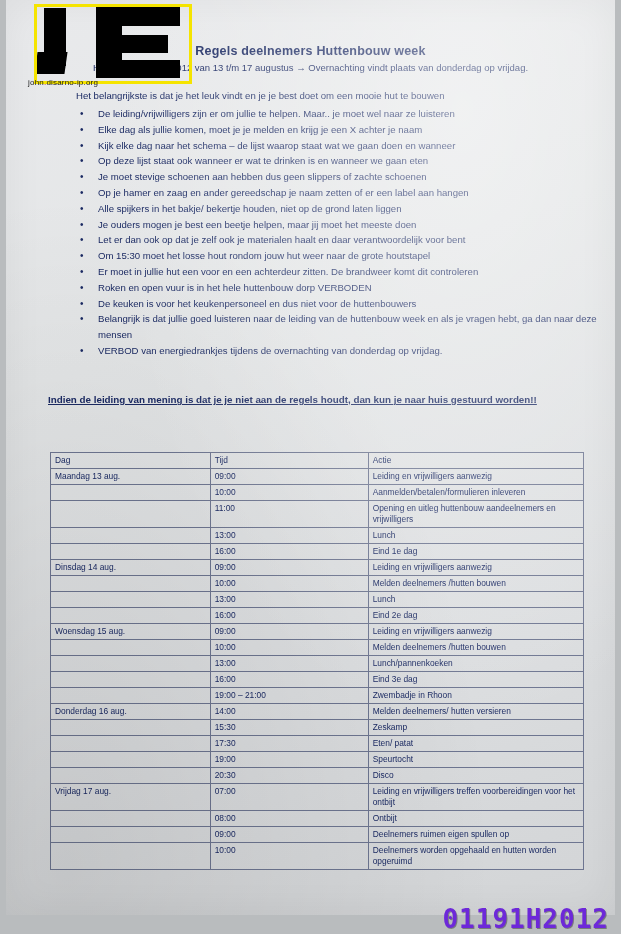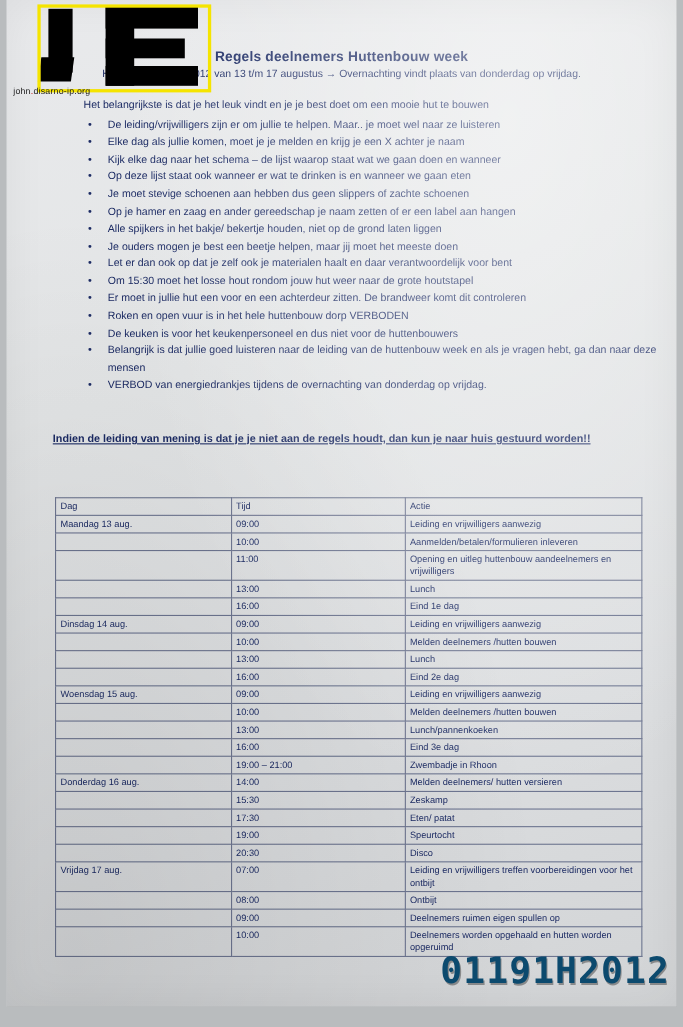--- a/index.html
+++ b/index.html
@@ -149,36 +149,36 @@
   #logo .e-b { left: 66px; top: 58px; width: 84px; height: 18px; }
   #logo .frame {
     position: absolute;
     left: 4px; top: 2px;
     width: 158px; height: 80px;
     border: 3px solid #f5e400;
     box-sizing: border-box;
   }
   #logo-url {
     position: absolute;
-    left: 12px;
+    left: 28px;
     top: 78px;
     font-size: 8px;
     color: #1a1a1a;
     background: rgba(255,255,255,0.0);
     letter-spacing: 0.2px;
   }
   #logo-url .dot { color: #c01010; }
   #stamp {
     position: absolute;
     right: 12px;
-    bottom: 32px;
+    bottom: 0;
     font-family: "DejaVu Sans Mono", monospace;
-    font-size: 33px;
+    font-size: 26px;
     font-weight: bold;
-    color: #0c4a6e;
+    color: #6d28d9;
     letter-spacing: 1px;
     text-shadow: 1px 1px 0 rgba(0,0,0,0.35);
   }
 </style>
 </head>
 <body>
 
 <div id="paper">
   <div class="doc">
 

